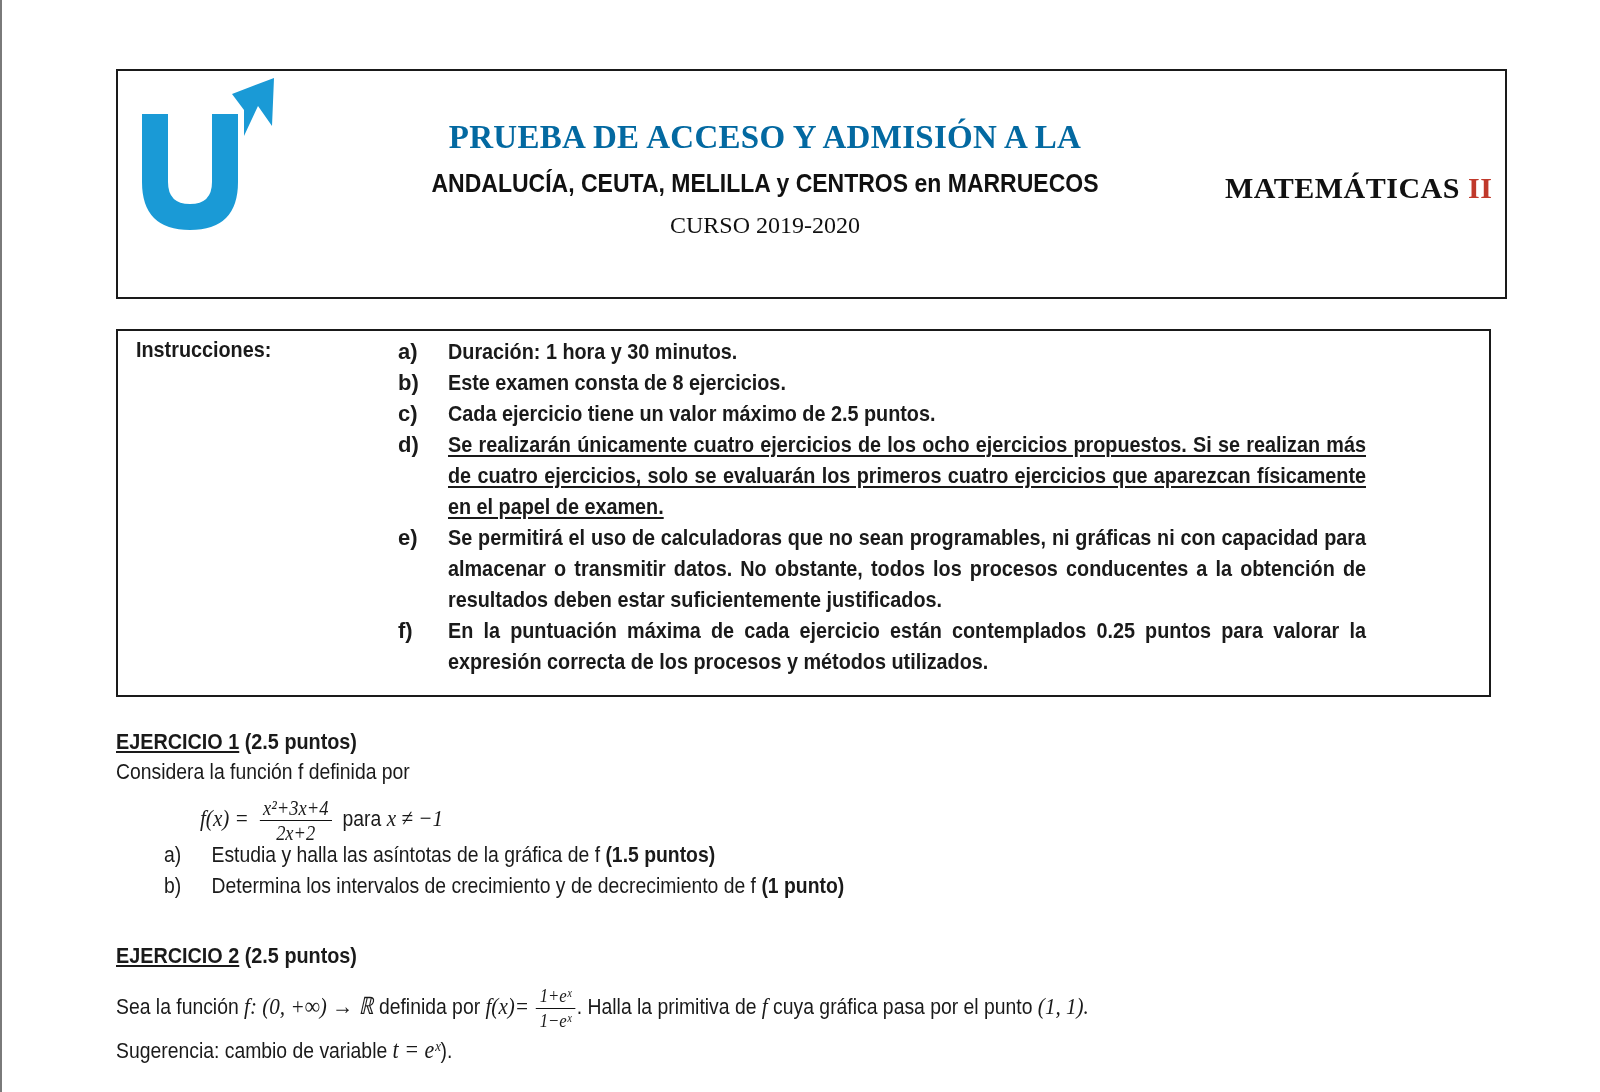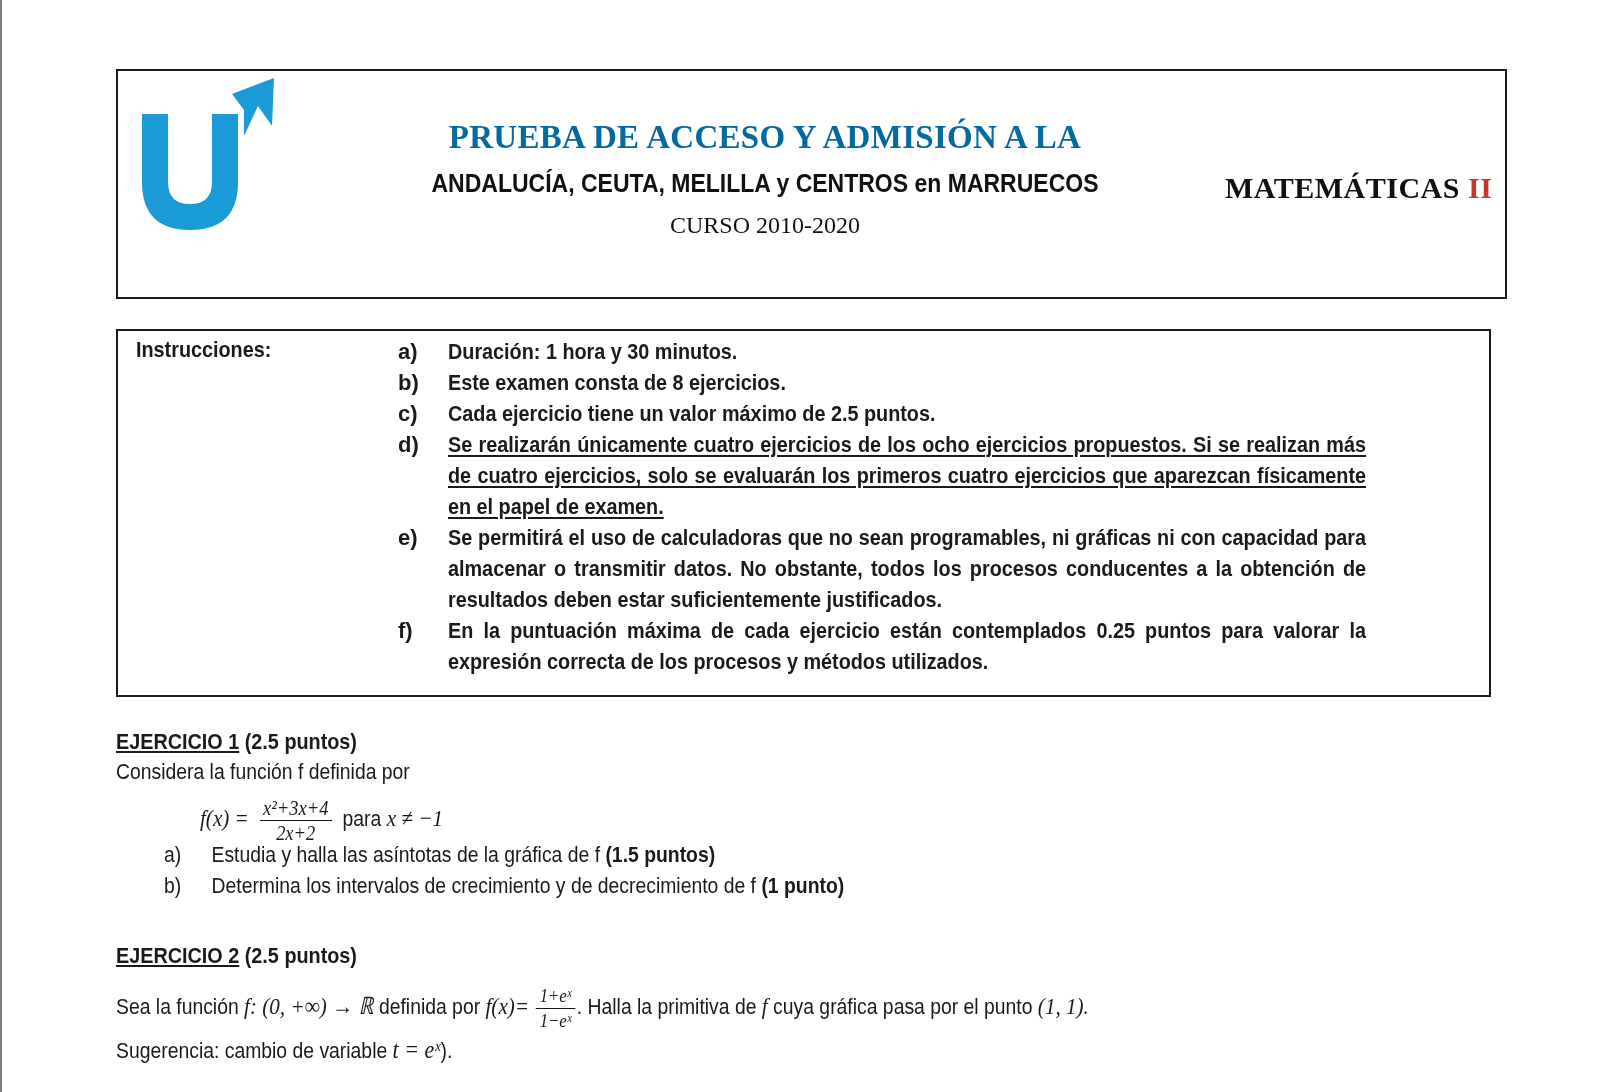--- a/index.html
+++ b/index.html
@@ -78,21 +78,21 @@
 <div class="logo">
   <svg width="140" height="155" viewBox="0 0 140 155">
     <path d="M2 36 H28 V104 Q28 126 50 126 Q72 126 72 104 V36 H98 V104 Q98 152 50 152 Q2 152 2 104 Z" fill="#1a9ad6"></path>
     <path d="M92 16 L134 0 L132 48 L118 28 L104 58 L104 32 Z" fill="#1a9ad6"></path>
   </svg>
 </div>
 
 <div class="title-block">
   <div class="title-line">PRUEBA DE ACCESO Y ADMISIÓN A LA</div>
   <div class="subtitle">ANDALUCÍA, CEUTA, MELILLA y CENTROS en MARRUECOS</div>
-  <div class="curso">CURSO 2010-2020</div>
+  <div class="curso">CURSO 2019-2020</div>
 </div>
 
 <div class="subject">
   <span>MATEMÁTICAS</span>
   <span class="roman">II</span>
 </div>
 
 <div class="instr-box"></div>
 <div class="instr-label">Instrucciones:</div>
 <div class="instr-list">

